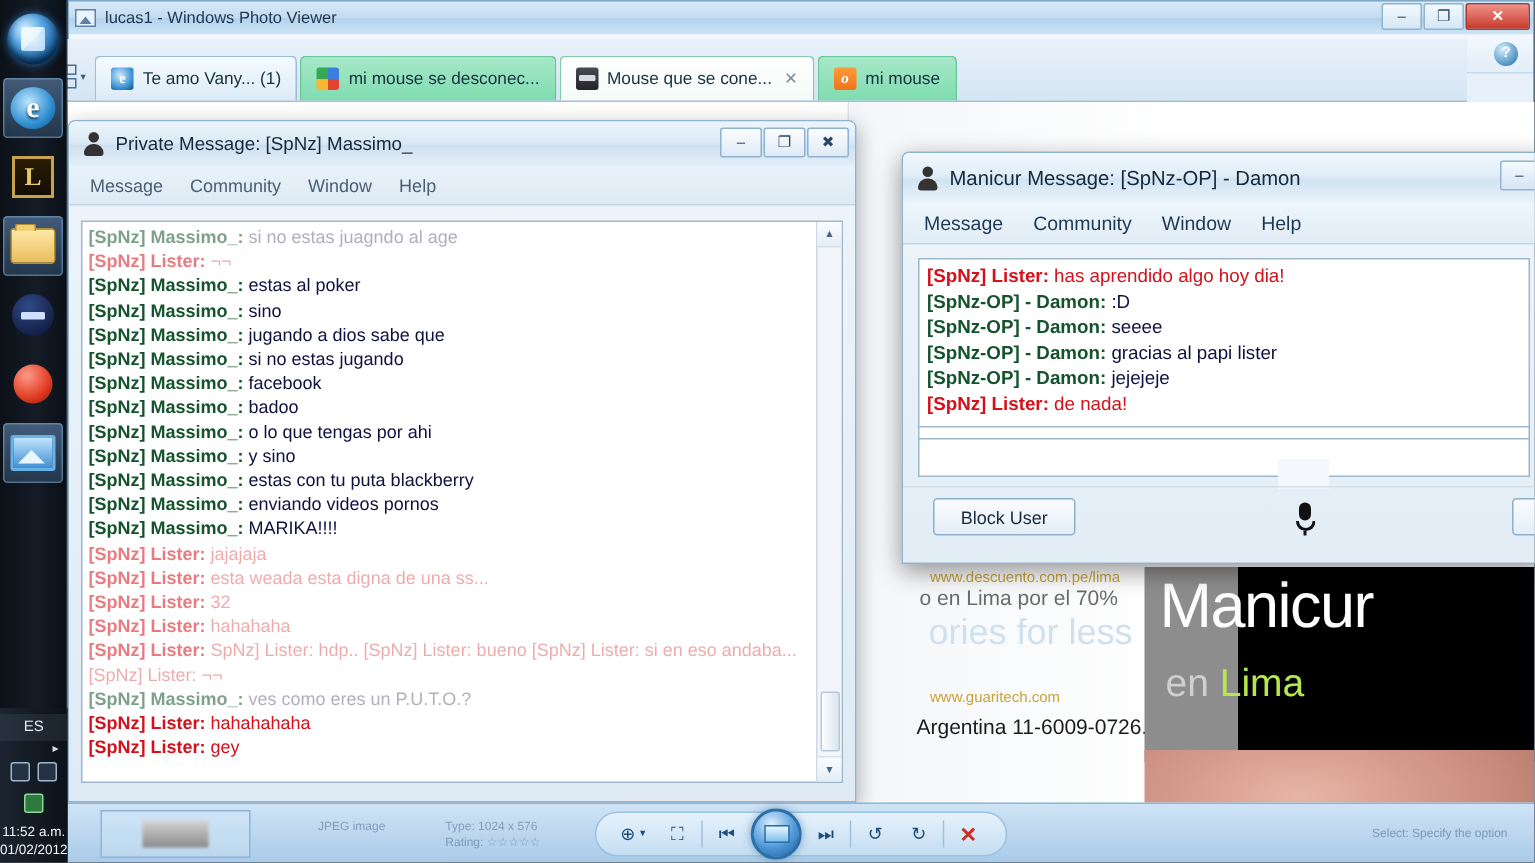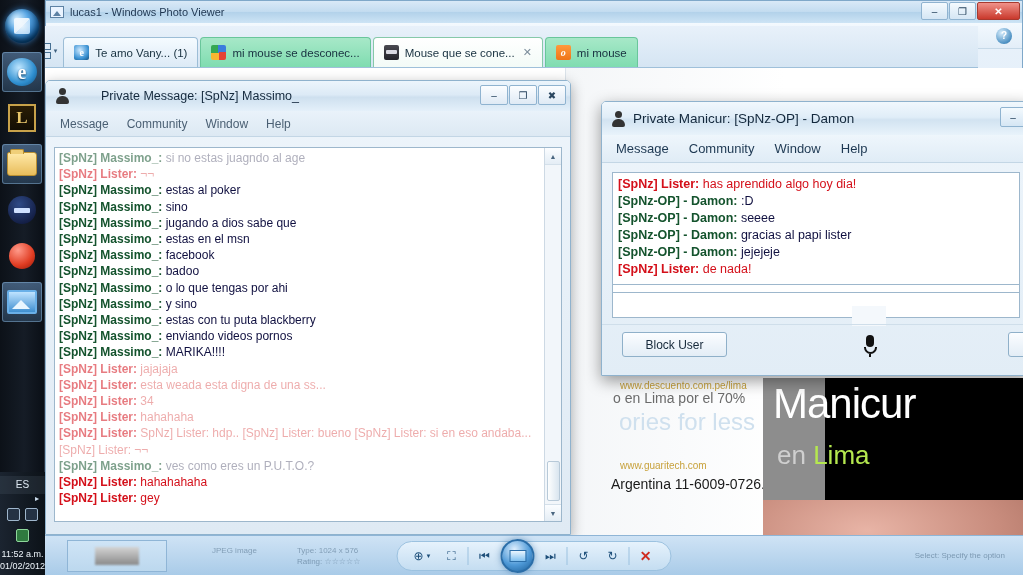--- a/index.html
+++ b/index.html
@@ -184,21 +184,21 @@
   
   #chat1{
     position:absolute; left:45px; top:80px; width:526px; height:455px;
     background:linear-gradient(to bottom,#eef5fb,#dfeaf4);
     border:1px solid #8fb2cd; border-radius:5px 5px 0 0;
     box-shadow:0 4px 14px #00000055; z-index:20;
   }
   #chat1-title{
     height:30px; display:flex;align-items:center;padding:12px 6px;
     background:linear-gradient(to bottom,#ecf5fc 0%,#dceaf6 46%,#cee0ef 54%,#e4f0fa 100%);
-    border-radius:4px 4px 0 0; position:relative;gap:24px;
+    border-radius:4px 4px 0 0; position:relative;
   }
   .person-ic{width:15px;height:16px;margin:0 7px 0 3px;position:relative;flex:none;}
   .person-ic::before{content:"";position:absolute;left:4px;top:0;width:7px;height:7px;border-radius:50%;background:#333;}
   .person-ic::after{content:"";position:absolute;left:1px;top:8px;width:13px;height:8px;border-radius:6px 6px 2px 2px;background:#333;}
   #chat1-titletext{font-size:12.5px;color:#14293d;}
   #chat1 .winbtns{right:4px;top:4px;}
   #chat1 .wb{width:28px;height:20px;background:linear-gradient(to bottom,#fbfdff,#dfeaf5);}
   #chat1-menubar{
     height:26px;display:flex;align-items:center;gap:18px;padding-left:14px;
     background:linear-gradient(to bottom,#e9f2fa,#dde9f3);
@@ -257,21 +257,21 @@
   #chat2-log .msg{font-size:12.5px;line-height:17px;}
   #chat2-input{
     position:absolute;left:10px;top:190px;right:10px;height:26px;
     background:#fff;border:1px solid #9db7cc;
   }
   #chat2-bottom{
     position:absolute;left:0;right:0;top:222px;height:48px;
     border-top:1px solid #cfdeea;
   }
   #block-user{
-    position:absolute;left:20px;top:7px;width:105px;height:25px;
+    position:absolute;left:20px;top:7px;width:95px;height:25px;
     background:linear-gradient(to bottom,#fbfdff,#e3edf6);
     border:1px solid #8fb0c9;border-radius:3px;
     font-size:12px;color:#17293a;display:flex;align-items:center;justify-content:center;
   }
   #mic-ic{position:absolute;left:261px;top:10px;width:14px;height:22px;}
   #mic-ic .cap{width:8px;height:12px;border-radius:4px;background:#111;margin:0 auto;}
   #mic-ic .arc{width:13px;height:7px;border:2px solid #111;border-top:none;border-radius:0 0 9px 9px;margin:0 auto;}
   #mic-ic .stem{width:2px;height:3px;background:#111;margin:0 auto;}
   #right-stub{position:absolute;right:-2px;top:7px;width:24px;height:25px;
     background:linear-gradient(to bottom,#fbfdff,#e3edf6);border:1px solid #8fb0c9;border-radius:3px;}
@@ -424,49 +424,49 @@
       <span class="cmenu">Help</span>
     </div>
 
     <div id="chat1-log">
       <div class="logpad" id="chat1-lines">
           <div class="msg faded"><span class="tag blue">[SpNz] Massimo_: </span><span class="body-t">si no estas juagndo al age</span></div>
           <div class="msg faded"><span class="tag red">[SpNz] Lister: </span><span class="body-r">¬¬</span></div>
           <div class="msg"><span class="tag blue">[SpNz] Massimo_: </span><span class="body-t dark">estas al poker</span></div>
           <div class="msg"><span class="tag blue">[SpNz] Massimo_: </span><span class="body-t dark">sino</span></div>
           <div class="msg"><span class="tag blue">[SpNz] Massimo_: </span><span class="body-t dark">jugando a dios sabe que</span></div>
-          <div class="msg"><span class="tag blue">[SpNz] Massimo_: </span><span class="body-t dark">estas en el msn</span></div>
+          <div class="msg"><span class="tag blue">[SpNz] Massimo_: </span><span class="body-t dark">si no estas jugando</span></div>
           <div class="msg"><span class="tag blue">[SpNz] Massimo_: </span><span class="body-t dark">facebook</span></div>
           <div class="msg"><span class="tag blue">[SpNz] Massimo_: </span><span class="body-t dark">badoo</span></div>
           <div class="msg"><span class="tag blue">[SpNz] Massimo_: </span><span class="body-t dark">o lo que tengas por ahi</span></div>
           <div class="msg"><span class="tag blue">[SpNz] Massimo_: </span><span class="body-t dark">y sino</span></div>
           <div class="msg"><span class="tag blue">[SpNz] Massimo_: </span><span class="body-t dark">estas con tu puta blackberry</span></div>
           <div class="msg"><span class="tag blue">[SpNz] Massimo_: </span><span class="body-t dark">enviando videos pornos</span></div>
           <div class="msg"><span class="tag blue">[SpNz] Massimo_: </span><span class="body-t dark">MARIKA!!!!</span></div>
           <div class="msg faded"><span class="tag red">[SpNz] Lister: </span><span class="body-r">jajajaja</span></div>
           <div class="msg faded"><span class="tag red">[SpNz] Lister: </span><span class="body-r">esta weada esta digna de una ss...</span></div>
-          <div class="msg faded"><span class="tag red">[SpNz] Lister: </span><span class="body-r">34</span></div>
+          <div class="msg faded"><span class="tag red">[SpNz] Lister: </span><span class="body-r">32</span></div>
           <div class="msg faded"><span class="tag red">[SpNz] Lister: </span><span class="body-r">hahahaha</span></div>
           <div class="msg faded wrap"><span class="tag red">[SpNz] Lister: </span><span class="body-r">SpNz] Lister: hdp..  [SpNz] Lister: bueno  [SpNz] Lister: si en eso andaba...   [SpNz] Lister: ¬¬</span></div>
           <div class="msg faded"><span class="tag blue">[SpNz] Massimo_: </span><span class="body-t">ves como eres un P.U.T.O.?</span></div>
           <div class="msg"><span class="tag red">[SpNz] Lister: </span><span class="body-r dark">hahahahaha</span></div>
           <div class="msg"><span class="tag red">[SpNz] Lister: </span><span class="body-r dark">gey</span></div>
         </div>
       <div id="chat1-scroll">
         <div class="sb-arrow">▲</div>
         <div id="chat1-thumb"></div>
         <div class="sb-arrow bot">▼</div>
       </div>
     </div>
   </div>
 
   <div id="chat2">
     <div id="chat2-title">
       <span class="person-ic"></span>
-      <span id="chat2-titletext">Private Manicur: [SpNz-OP] -  Damon</span>
+      <span id="chat2-titletext">Manicur Message: [SpNz-OP] -  Damon</span>
       <div class="winbtns">
         <div class="wb">–</div>
       </div>
     </div>
     <div id="chat2-menubar">
       <span class="cmenu">Message</span>
       <span class="cmenu">Community</span>
       <span class="cmenu">Window</span>
       <span class="cmenu">Help</span>
     </div>

